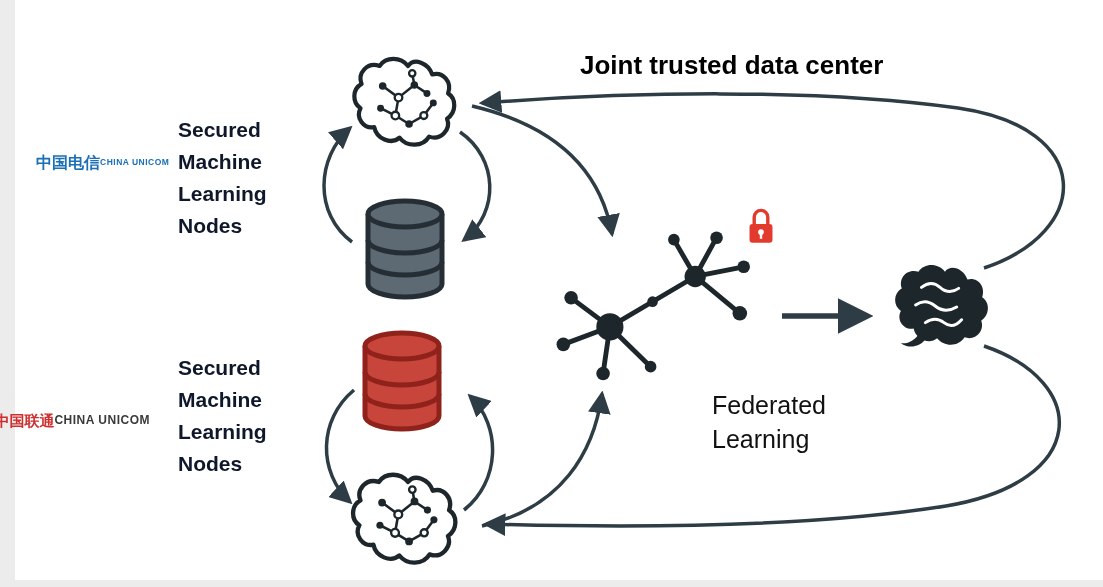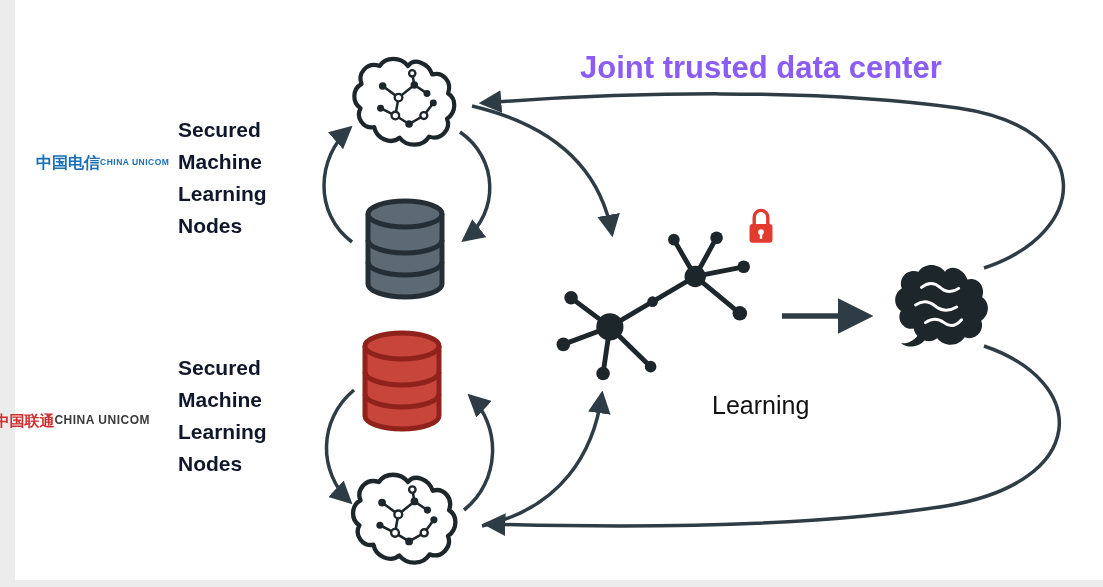--- a/index.html
+++ b/index.html
@@ -12,21 +12,21 @@
     --gray-db-stroke:#242e34;
     --red-db:#c8453c;
     --red-db-stroke:#8f221a;
   }
   *{box-sizing:border-box;}
   body{margin:0;background:#fff;font-family:"Liberation Sans", sans-serif;}
   .stage{position:relative;width:1103px;height:587px;background:#ffffff;overflow:hidden;}
   .edge-left{position:absolute;left:0;top:0;width:15px;height:100%;background:#ececec;}
   .edge-bottom{position:absolute;left:0;bottom:0;width:100%;height:7px;background:#ececec;}
   .abs{position:absolute;}
-  .title{font-size:31px;font-weight:700;color:#8b5cf6;white-space:nowrap;}
+  .title{font-size:26px;font-weight:700;color:#000000;white-space:nowrap;}
   .grouplabel{font-size:21px;font-weight:700;line-height:32px;color:#0f172a;}
   .masterlabel{font-size:25px;font-weight:400;line-height:34px;color:#111;}
   .logo{display:flex;align-items:center;}
   .logo-cn-tel{color:var(--tel);font-weight:700;font-size:16px;margin-top:2px;white-space:nowrap;}
   .logo-en-tel{color:var(--tel);font-weight:700;font-size:8.5px;letter-spacing:.5px;white-space:nowrap;}
   .watermark{color:#cfcfcf;font-size:13px;font-weight:700;height:9px;overflow:hidden;margin-top:3px;white-space:nowrap;}
   .logo-cn-uni{color:var(--uni);font-weight:700;font-size:15px;margin-top:2px;white-space:nowrap;}
   .logo-en-uni{color:#3a3a3a;font-weight:700;font-size:12px;letter-spacing:.5px;white-space:nowrap;}
   svg{display:block;}
   .arrowlayer{position:absolute;left:0;top:0;pointer-events:none;}
@@ -193,15 +193,16 @@
 
   <svg class="abs" style="left:744px;top:206px;" width="34" height="41">
       <use href="#padlock"></use>
     </svg>
 
   <svg class="abs" style="left:892px;top:258px;" width="102" height="94">
       <use href="#brainSolid"></use>
     </svg>
 
   <div class="abs masterlabel" style="left:712px;top:388px;">
+    <div>Federated</div>
     <div>Learning</div>
   </div>
 </div>
 
 </body></html>

